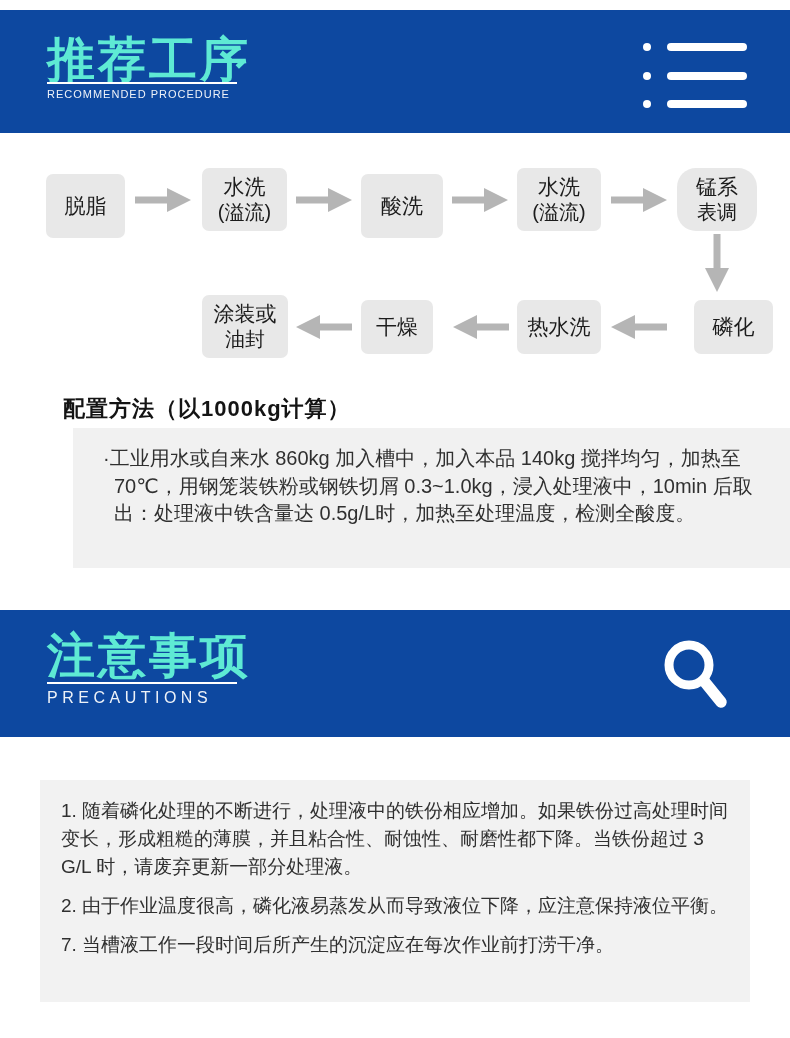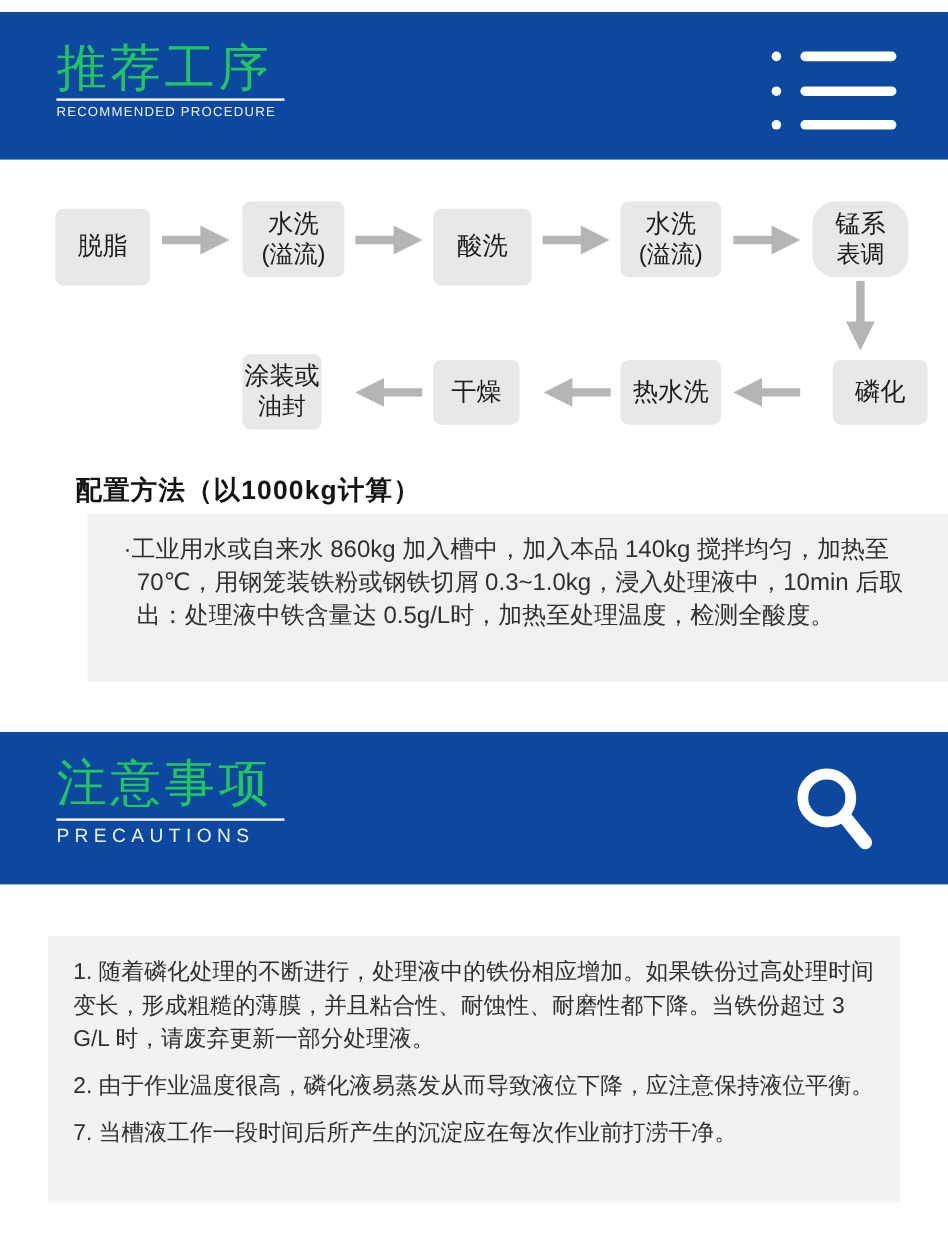--- a/index.html
+++ b/index.html
@@ -5,22 +5,22 @@
   html,body{margin:0;padding:0;background:#ffffff;}
   .page{
     position:relative;width:790px;height:1038px;background:#ffffff;overflow:hidden;
     font-family:"Liberation Sans","DejaVu Sans",sans-serif;
   }
   
   .band{position:absolute;left:0;width:790px;background:#0d48a0;}
   .band1{top:10px;height:123px;}
   .band2{top:610px;height:127px;}
   .band-title{
-    position:absolute;left:47px;color:#22c55e;font-weight:normal;
-    font-size:42px;letter-spacing:3px;line-height:1;white-space:nowrap;
+    position:absolute;left:47px;color:#5eead4;font-weight:bold;
+    font-size:48px;letter-spacing:3px;line-height:1;white-space:nowrap;
   }
   .band1 .band-title{top:26px;}
   .band2 .band-title{top:22px;}
   .band-underline{position:absolute;left:47px;width:190px;height:2px;background:#ffffff;}
   .band1 .band-underline{top:72px;}
   .band2 .band-underline{top:72px;}
   .band-sub{
     position:absolute;left:47px;color:rgba(255,255,255,0.93);
     font-size:11px;line-height:1;white-space:nowrap;
   }
@@ -45,21 +45,21 @@
   .r1{top:168px;height:63px;}
   .r1.single{top:174px;height:64px;}
   .p-r1c1{left:46px;width:79px;}
   .p-r1c2{left:202px;width:85px;}
   .p-r1c3{left:361px;width:82px;}
   .p-r1c4{left:517px;width:84px;}
   .p-r1c5{left:677px;width:80px;border-radius:19px;}
   
   .r2{top:295px;height:63px;}
   .r2.single{top:300px;height:54px;}
-  .p-r2c1{left:202px;width:66px;}
+  .p-r2c1{left:202px;width:86px;}
   .p-r2c2{left:361px;width:72px;}
   .p-r2c3{left:517px;width:84px;}
   .p-r2c4{left:694px;width:79px;}
   .arr{position:absolute;width:56px;height:28px;}
   .arr svg{display:block;width:100%;height:100%;}
   .a-r1{top:186px;} .a-r2{top:313px;}
   .a-g1{left:135px;} .a-g2{left:296px;} .a-g3{left:452px;} .a-g4{left:611px;}
   .a2-g1{left:296px;} .a2-g2{left:453px;} .a2-g3{left:611px;}
   .arr.left svg{transform:scaleX(-1);}
   .arr-down{position:absolute;left:703px;top:234px;width:28px;height:58px;}

